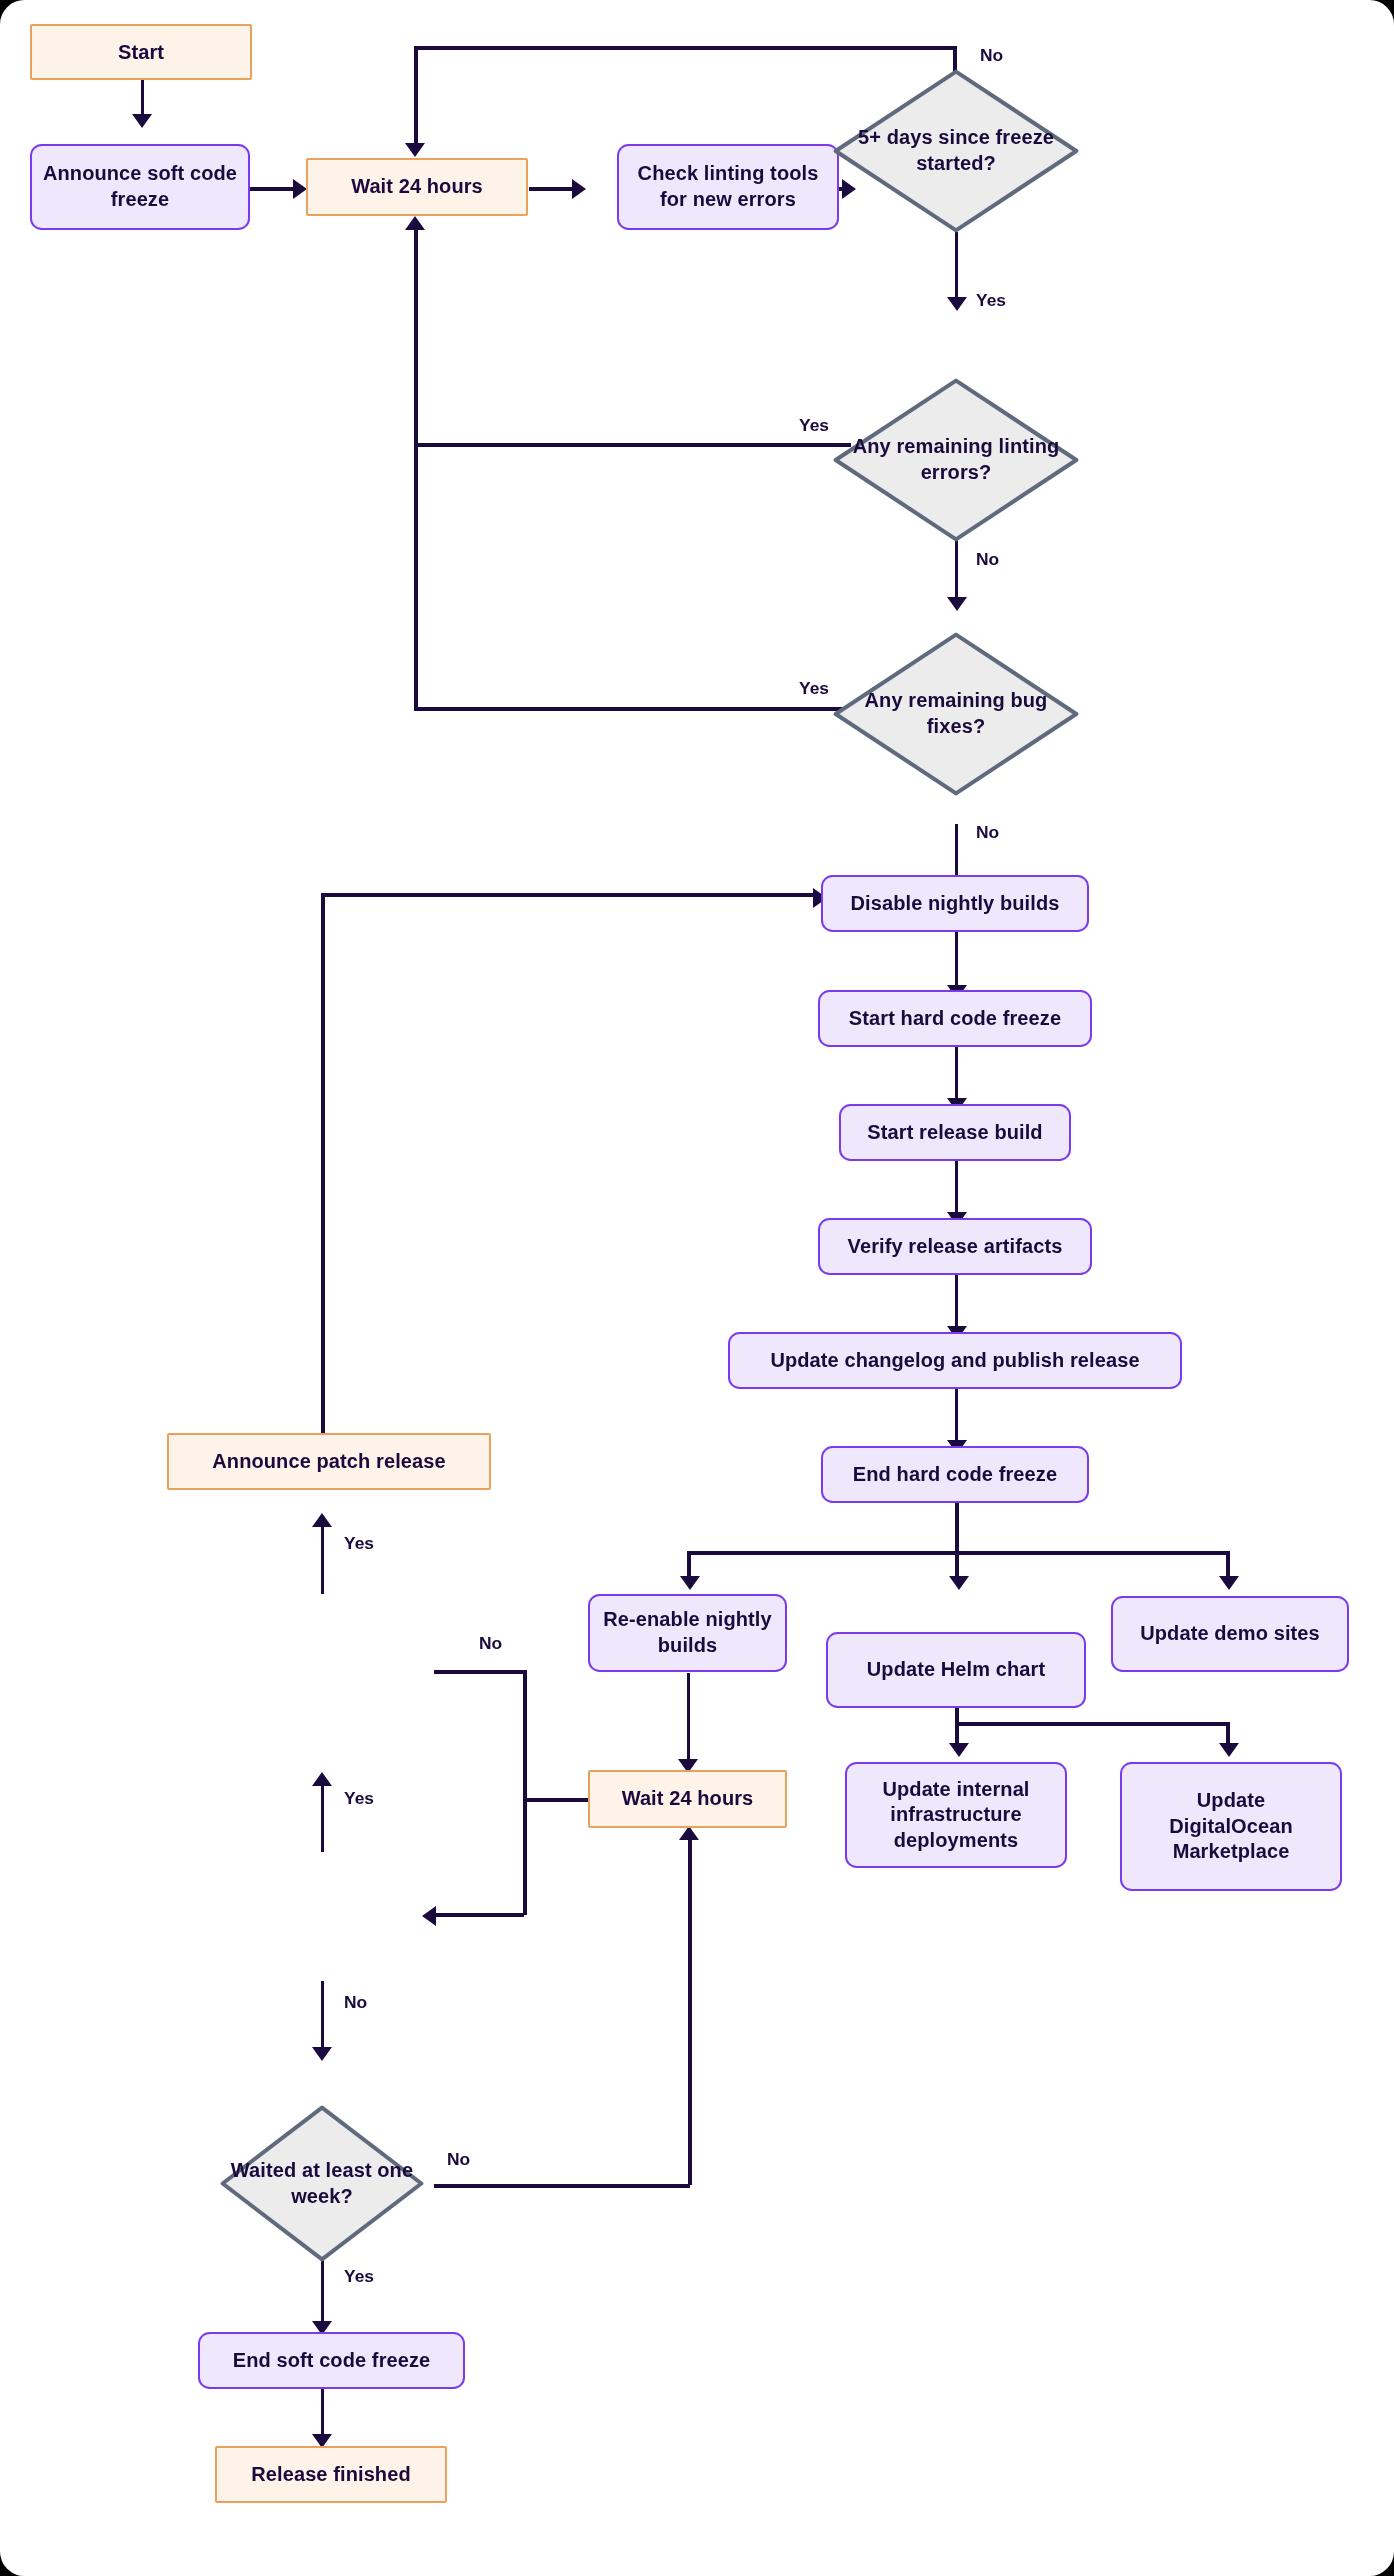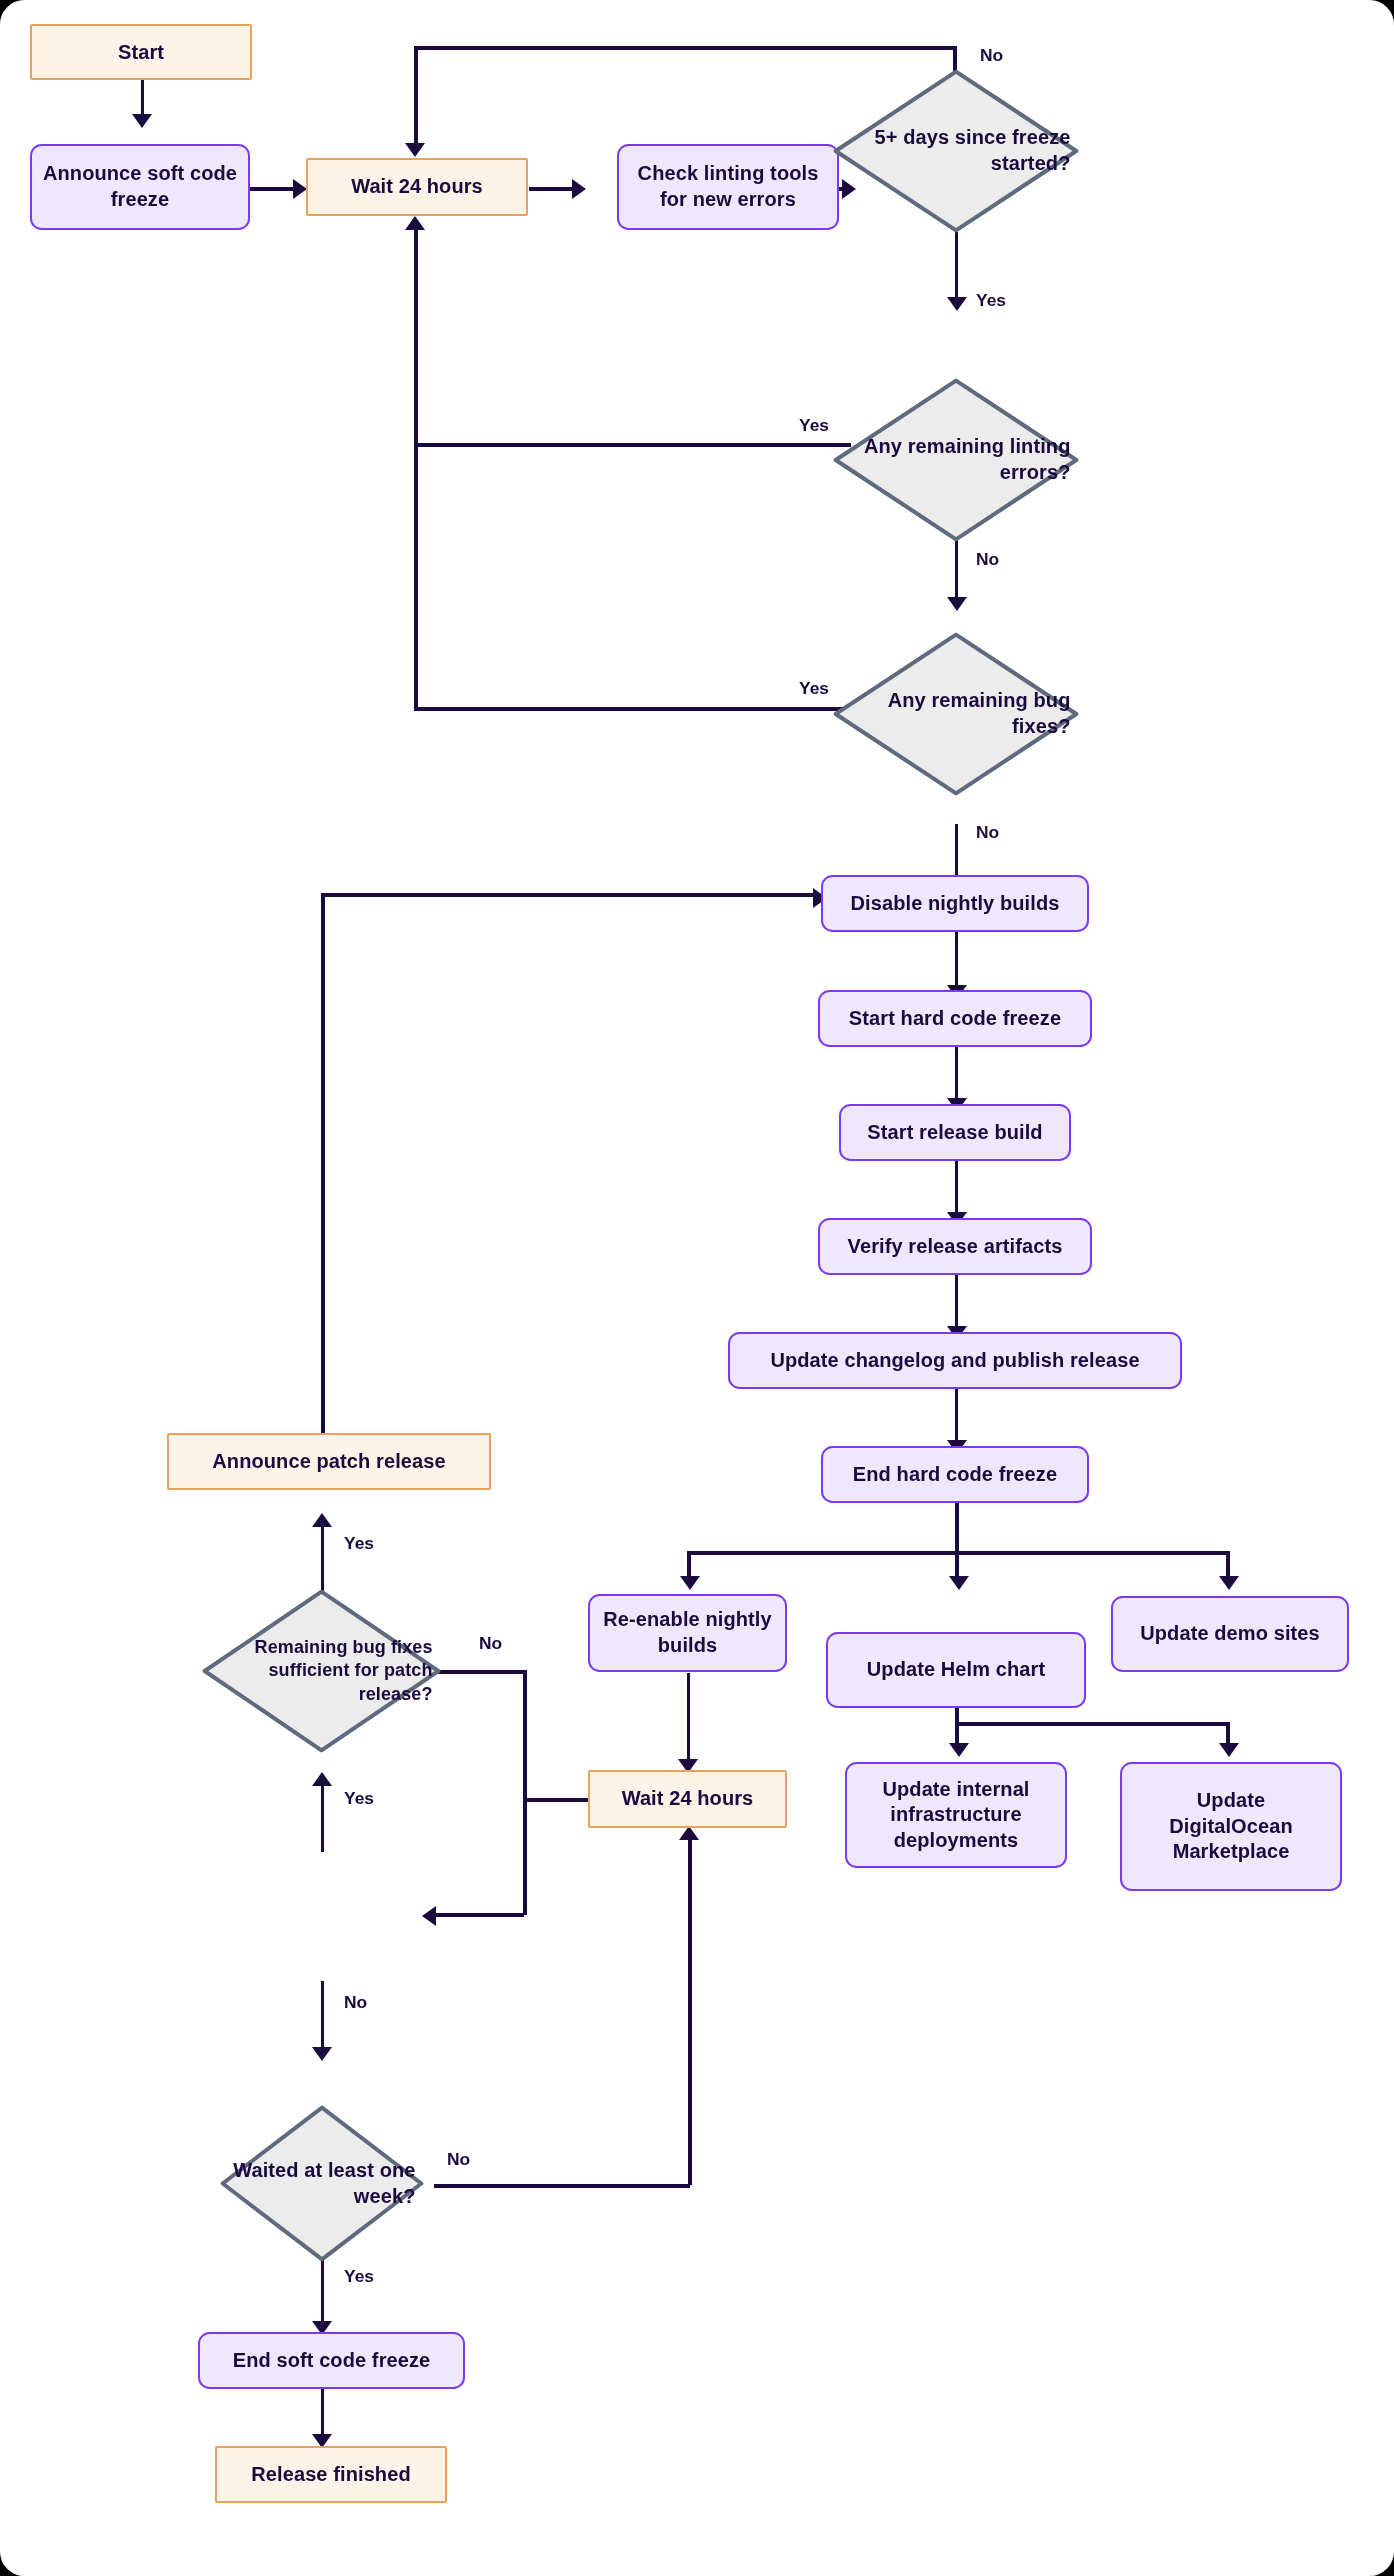--- a/index.html
+++ b/index.html
@@ -32,21 +32,20 @@
   }
   .term{
     background:#fdf3e8;
     border:2.3px solid #e8a25c;
     border-radius:2px;
   }
   .dec{
     background:transparent;
     border:none;
     z-index:5;
-    text-align:right;
   }
   .dec .dshape{
     position:absolute;
     left:0;top:0;width:100%;height:100%;
     z-index:-1;
   }
   .dec .dlabel{
     position:relative;
     z-index:2;
     display:block;
@@ -268,26 +267,20 @@
   </div>
 
   <div class="node proc" style="left:1120px;top:1762px;width:222px;height:129px;">
     <span>Update DigitalOcean Marketplace</span>
   </div>
 
   <div class="node term" style="left:167px;top:1433px;width:324px;height:57px;">
     <span>Announce patch release</span>
   </div>
 
-  <div class="node dec" style="left:200px;top:1587px;width:243px;height:168px;">
-    <svg class="dshape" viewBox="0 0 418 290" preserveAspectRatio="none">
-      <path d="M209 8 L410 145 L209 282 L8 145 Z" fill="#ececec" stroke="#5f6a7d" stroke-width="7" stroke-linejoin="round"></path>
-    </svg>
-    <span class="dlabel" style="font-size:18px;">Remaining bug fixes sufficient for patch release?</span>
-  </div>
 
 
   <div class="node term" style="left:588px;top:1770px;width:199px;height:58px;">
     <span>Wait 24 hours</span>
   </div>
 
   <div class="node dec" style="left:218px;top:2103px;width:208px;height:161px;">
     <svg class="dshape" viewBox="0 0 358 278" preserveAspectRatio="none">
       <path d="M179 8 L350 139 L179 270 L8 139 Z" fill="#ececec" stroke="#5f6a7d" stroke-width="7" stroke-linejoin="round"></path>
     </svg>

